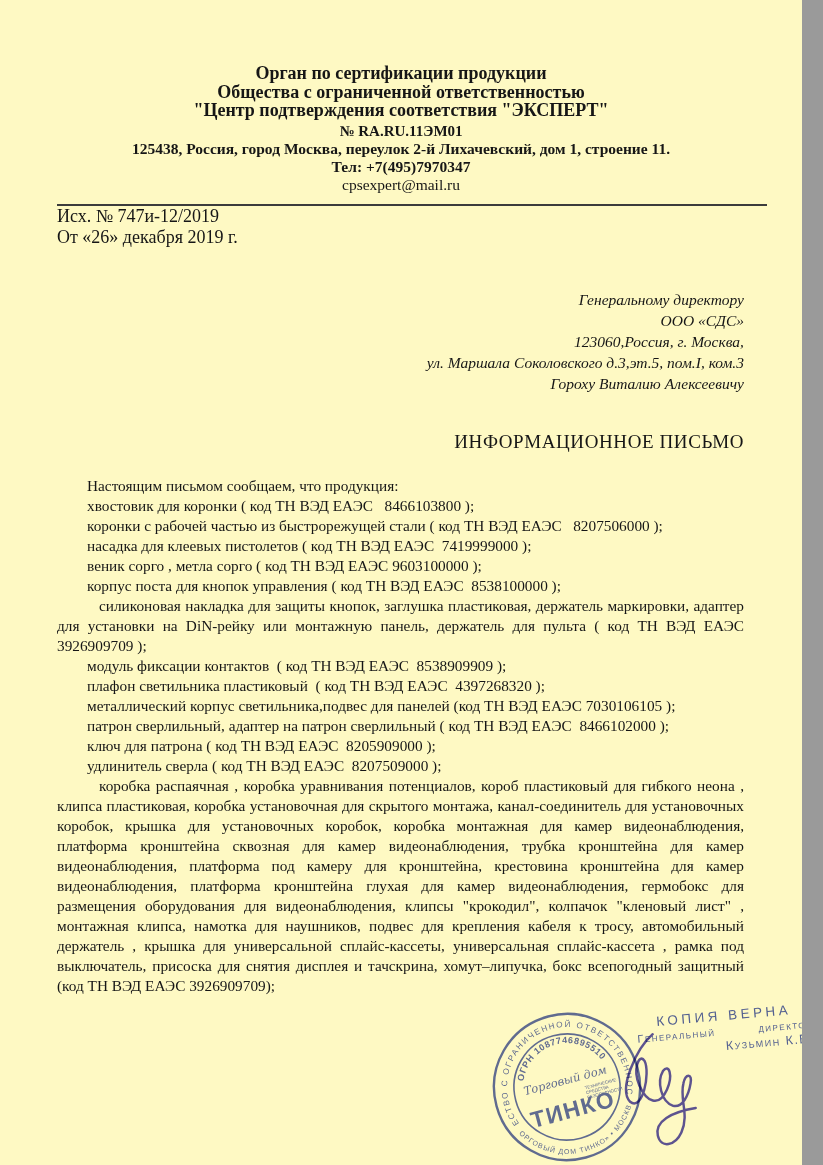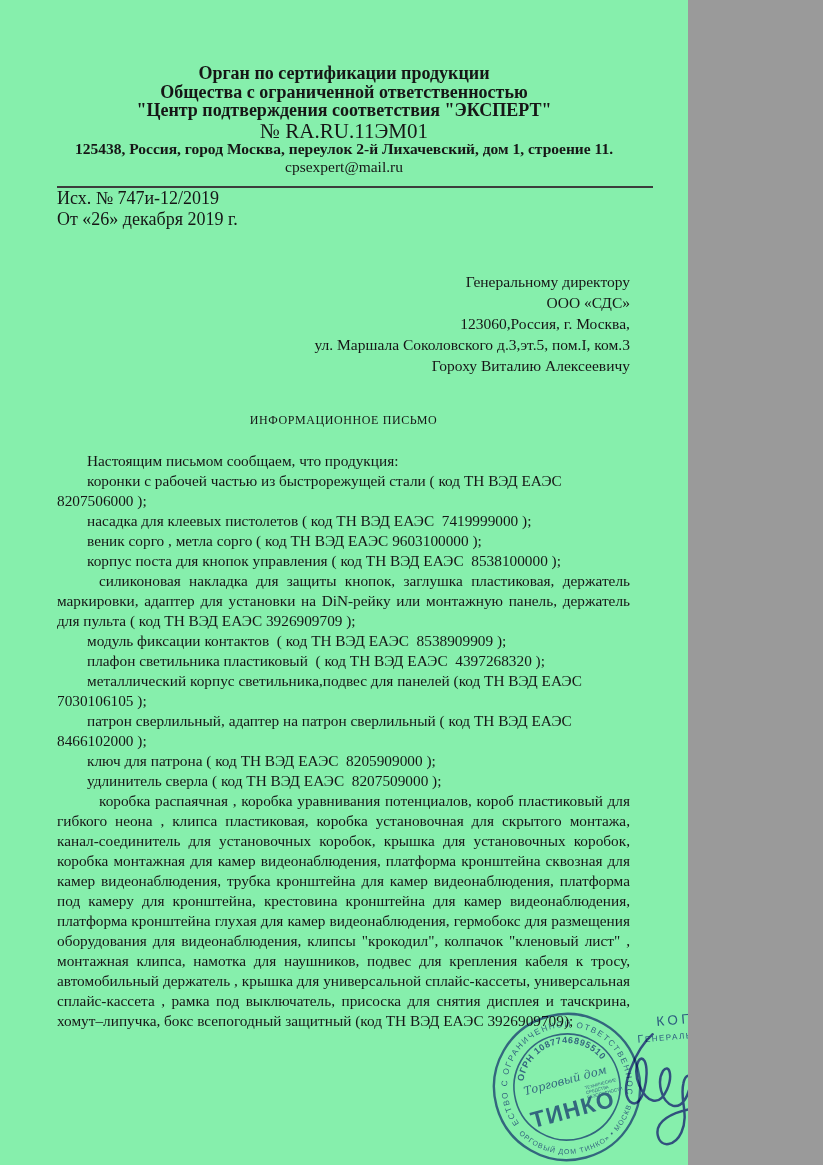--- a/index.html
+++ b/index.html
@@ -1,35 +1,35 @@
 <!DOCTYPE html>
 <html><head>
 <meta charset="utf-8">
 <style>
   html,body{margin:0;padding:0;background:#9a9a9a;}
   .page{
     position:relative;
-    width:688px;height:1165px;
-    background:#86efac;
+    width:802px;height:1165px;
+    background:#fef9c3;
     overflow:hidden;
     font-family:"Liberation Serif","DejaVu Serif",serif;
     color:#161616;
   }
   
   .letterhead{padding-top:64px;text-align:center;}
   .lh-bold{font-weight:700;font-size:18px;line-height:18.5px;}
-  .lh-reg{font-size:21px;line-height:18px;font-weight:400;margin-top:2px;}
+  .lh-reg{font-size:15px;line-height:18px;font-weight:700;margin-top:2px;}
   .lh-addr{font-size:15.5px;line-height:18px;font-weight:700;}
   .lh-mail{font-size:15.5px;line-height:18px;font-weight:400;text-align:center;}
   .rule{border:none;border-top:2px solid #3c3c3c;margin:10px 35px 0 57px;}
   
   .content{margin:0 58px 0 57px;}
   .outgoing{font-size:18px;line-height:21px;}
-  .recipient{margin-top:41px;text-align:right;font-size:15.5px;line-height:21px;}
-  .doc-title{margin-top:37px;text-align:center;font-size:12px;letter-spacing:.6px;}
+  .recipient{margin-top:41px;text-align:right;font-size:15.5px;line-height:21px;font-style:italic;}
+  .doc-title{margin-top:37px;text-align:right;font-size:19px;letter-spacing:.6px;}
   
   .body-block{margin-top:23px;font-size:15.3px;line-height:20px;}
   .line{text-indent:30px;white-space:pre-wrap;font-family:Liberation Serif, serif;}
   .para{text-indent:42px;text-align:justify;}
   
   .seal-wrap{position:absolute;left:488px;top:1010px;width:158px;height:154px;
              mix-blend-mode:multiply;opacity:.88;}
   .copy-stamp{
     position:absolute;left:637px;top:1008px;width:176px;
     transform:rotate(-5deg);
@@ -48,20 +48,21 @@
 <body>
 
 <div class="page">
 
   <div class="letterhead">
     <div class="lh-bold">Орган по сертификации продукции</div>
     <div class="lh-bold">Общества с ограниченной ответственностью</div>
     <div class="lh-bold">"Центр подтверждения соответствия "ЭКСПЕРТ"</div>
     <div class="lh-reg">№ RA.RU.11ЭМ01</div>
     <div class="lh-addr">125438, Россия, город Москва, переулок 2-й Лихачевский, дом 1, строение 11.</div>
+    <div class="lh-addr">Тел: +7(495)7970347</div>
     <div class="lh-mail">cpsexpert@mail.ru</div>
   </div>
 
   <hr class="rule">
 
   <div class="content">
 
     <div class="outgoing">
       <div>Исх. № 747и-12/2019</div>
       <div>От «26» декабря 2019 г.</div>
@@ -72,20 +73,21 @@
       <div>ООО «СДС»</div>
       <div>123060,Россия, г. Москва,</div>
       <div>ул. Маршала Соколовского д.3,эт.5, пом.I, ком.3</div>
       <div>Гороху Виталию Алексеевичу</div>
     </div>
 
     <div class="doc-title">ИНФОРМАЦИОННОЕ ПИСЬМО</div>
 
     <div class="body-block">
       <div class="line">Настоящим письмом сообщаем, что продукция:</div>
+      <div class="line">хвостовик для коронки ( код ТН ВЭД ЕАЭС   8466103800 );</div>
       <div class="line">коронки с рабочей частью из быстрорежущей стали ( код ТН ВЭД ЕАЭС   8207506000 );</div>
       <div class="line">насадка для клеевых пистолетов ( код ТН ВЭД ЕАЭС  7419999000 );</div>
       <div class="line">веник сорго , метла сорго ( код ТН ВЭД ЕАЭС 9603100000 );</div>
       <div class="line">корпус поста для кнопок управления ( код ТН ВЭД ЕАЭС  8538100000 );</div>
       <div class="para">силиконовая накладка для защиты кнопок, заглушка пластиковая, держатель маркировки, адаптер для установки на DiN-рейку или монтажную панель, держатель для пульта ( код ТН ВЭД ЕАЭС  3926909709 );</div>
       <div class="line">модуль фиксации контактов  ( код ТН ВЭД ЕАЭС  8538909909 );</div>
       <div class="line">плафон светильника пластиковый  ( код ТН ВЭД ЕАЭС  4397268320 );</div>
       <div class="line">металлический корпус светильника,подвес для панелей (код ТН ВЭД ЕАЭС 7030106105 );</div>
       <div class="line">патрон сверлильный, адаптер на патрон сверлильный ( код ТН ВЭД ЕАЭС  8466102000 );</div>
       <div class="line">ключ для патрона ( код ТН ВЭД ЕАЭС  8205909000 );</div>

